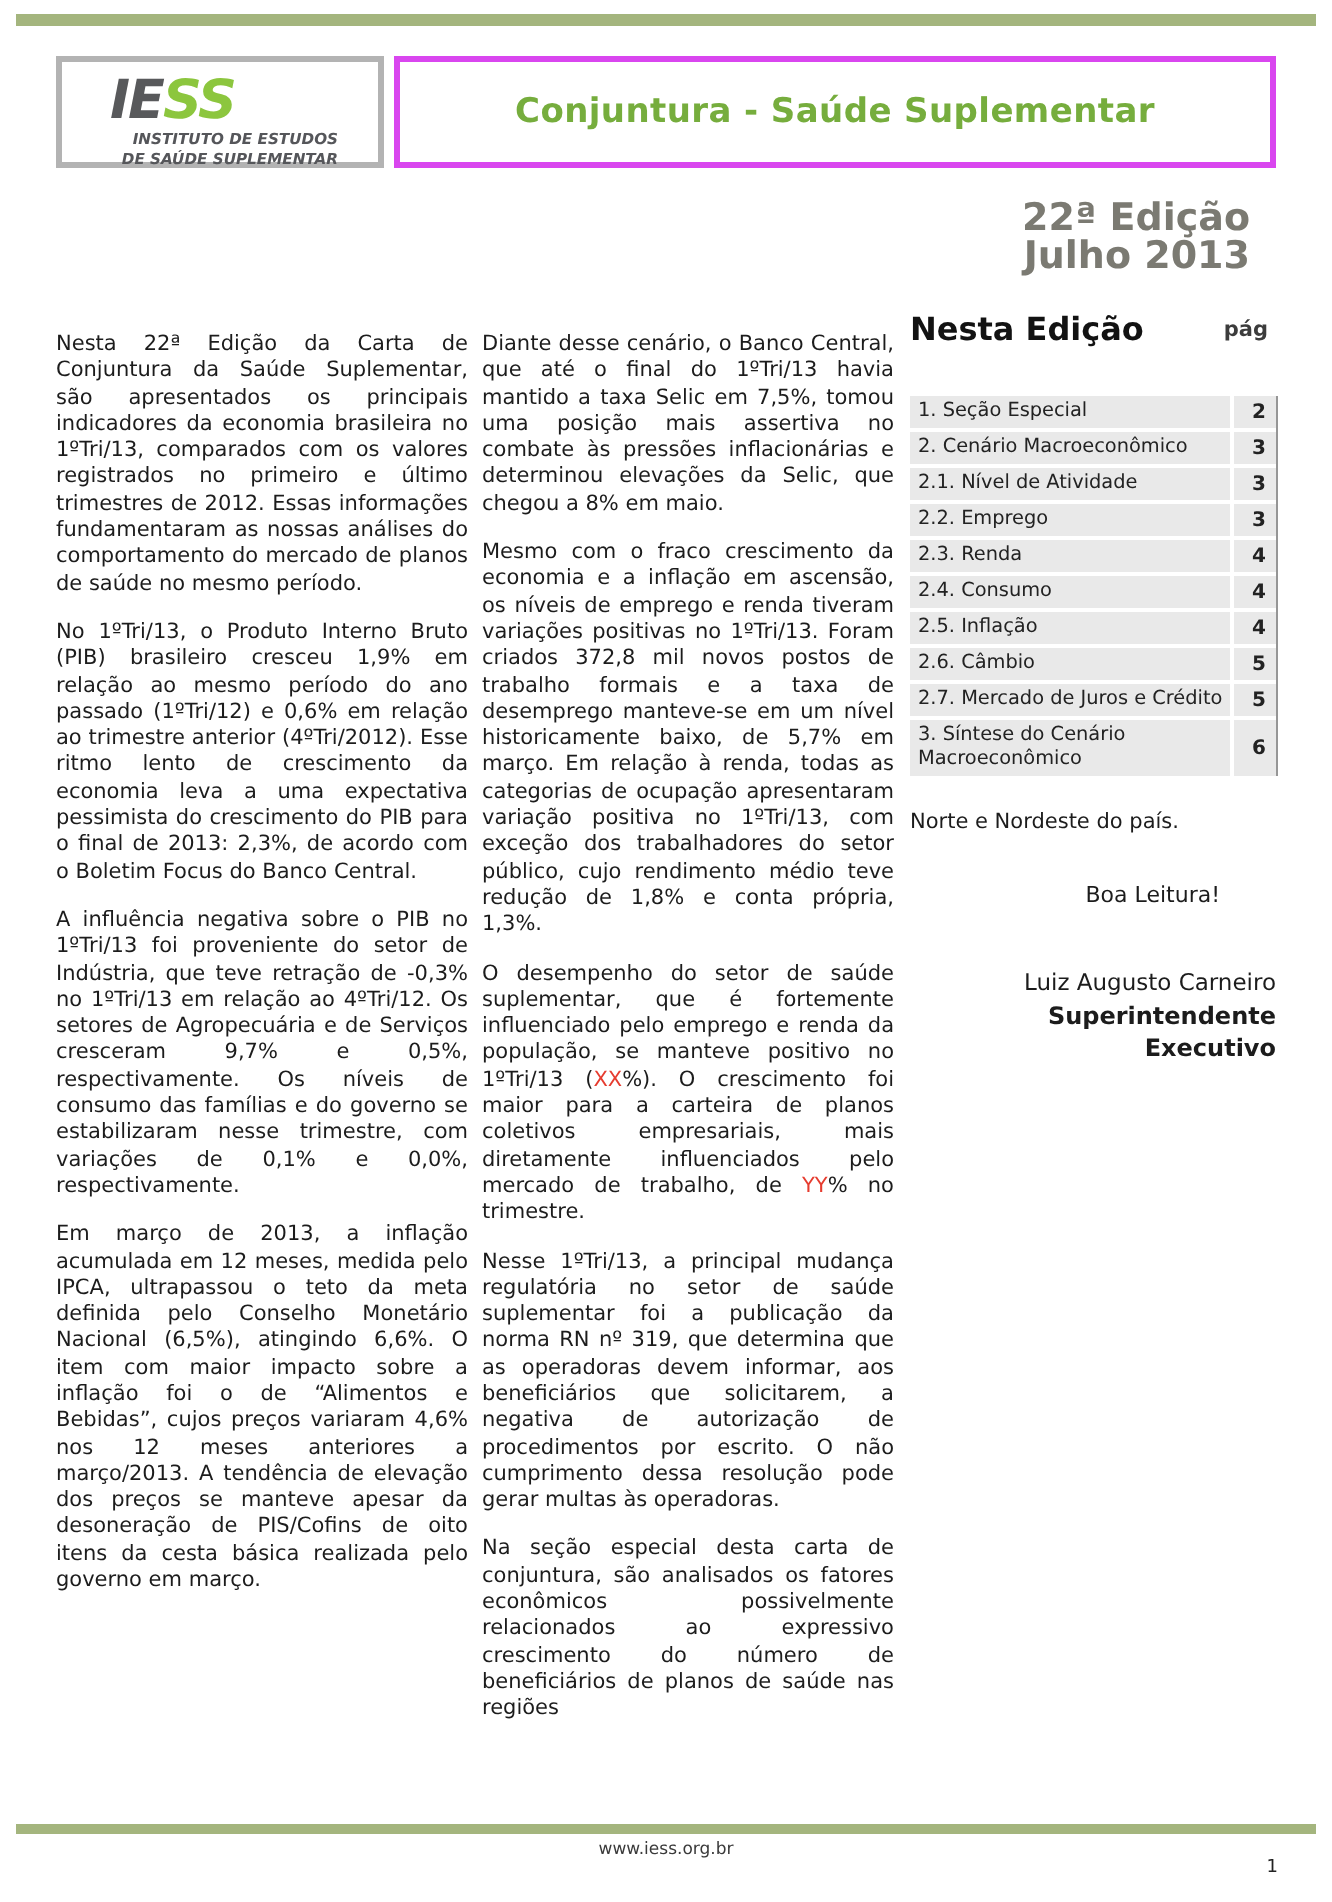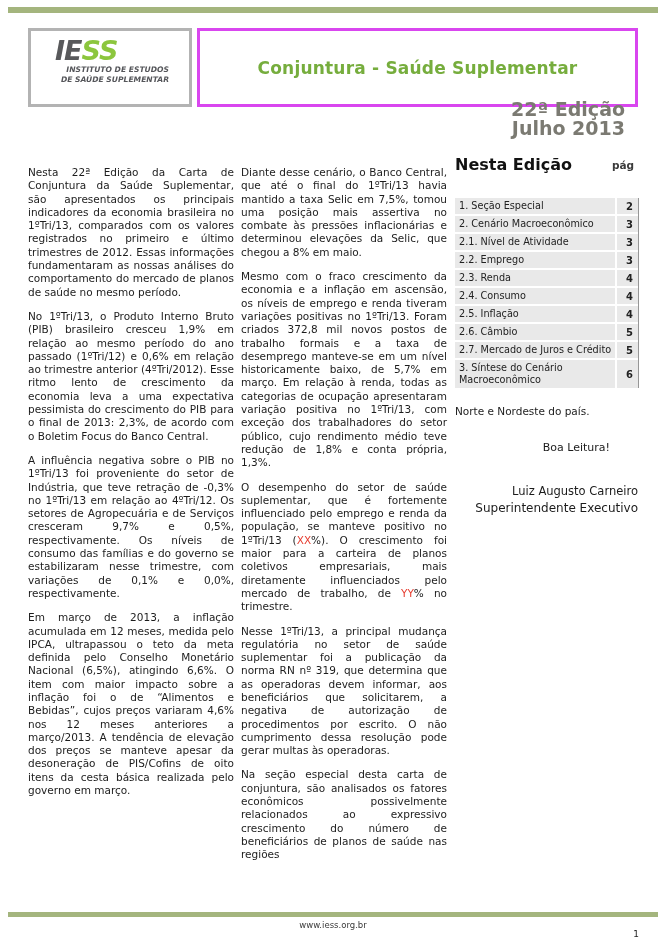--- a/index.html
+++ b/index.html
@@ -4,21 +4,21 @@
 <style>
   html,body{margin:0;padding:0;}
   body{
     width:666px;height:951px;position:relative;background:#ffffff;
     font-family:"DejaVu Sans","Liberation Sans",sans-serif;color:#1c1c1c;overflow:hidden;
   }
   .greenbar{position:absolute;left:8px;width:650px;background:#a4b57e;}
   .greenbar.top{top:7px;height:6px;}
   .greenbar.bottom{top:912px;height:5px;}
 
-  .header{position:absolute;left:28px;top:28px;width:610px;height:79px;display:flex;gap:5px;}
+  .header{position:absolute;left:28px;top:28px;width:610px;height:56px;display:flex;gap:5px;}
   .logo-box{width:164px;border:3px solid #b3b3b3;background:#fff;box-sizing:border-box;position:relative;}
   .logo-inner{position:absolute;left:24px;top:6px;width:114px;}
   .logo-acronym{font-style:italic;font-weight:bold;font-size:27px;line-height:28px;color:#58595b;letter-spacing:-1px;}
   .logo-acronym .ss{color:#8cc63e;}
   .logo-sub{font-style:italic;font-weight:bold;font-size:7.6px;line-height:9.5px;color:#55565a;text-align:right;margin-top:0;}
   .title-box{flex:1;border:3px solid #d946ef;box-sizing:border-box;display:flex;align-items:center;justify-content:center;}
   .doc-title{color:#76ad3d;font-weight:bold;font-size:17px;letter-spacing:.2px;}
 
   .edition{position:absolute;right:41px;top:100px;text-align:right;font-weight:bold;
     font-size:19px;line-height:19px;color:#7b7a72;}
@@ -36,21 +36,21 @@
   .sb-title{font-size:16px;font-weight:bold;color:#121212;}
   .sb-pag{font-size:10.5px;font-weight:bold;color:#3c3c3c;padding-right:5px;}
   .toc{border-right:1px solid #969696;}
   .toc-row{display:flex;margin-bottom:2px;justify-content:center;}
   .toc-label{flex:1;background:#e9e9e9;font-size:9.7px;line-height:12px;padding:2px 2px 2px 4px;color:#222;}
   .toc-page{width:16px;background:#e9e9e9;margin-left:2px;font-size:10px;font-weight:bold;color:#222;
     display:flex;align-items:center;justify-content:flex-end;padding-right:5px;}
   .continuation{margin-top:17px;font-size:10.5px;line-height:13.3px;}
   .greeting{margin-top:23px;padding-right:29px;text-align:right;font-size:11px;}
   .signature{margin-top:29px;text-align:right;font-size:11.5px;line-height:16.5px;padding-right:1px;}
-  .signature .role{font-weight:normal;font-size:12px;}
+  .signature .role{font-weight:bold;font-size:12px;}
 
   .footer-url{position:absolute;top:920px;left:0;width:666px;text-align:center;font-size:8.5px;color:#3a3a3a;}
   .page-num{position:absolute;top:929px;right:27px;font-size:9px;color:#222;}
 </style>
 </head>
 <body>
 
 <div class="greenbar top"></div>
 
 <div class="header">

